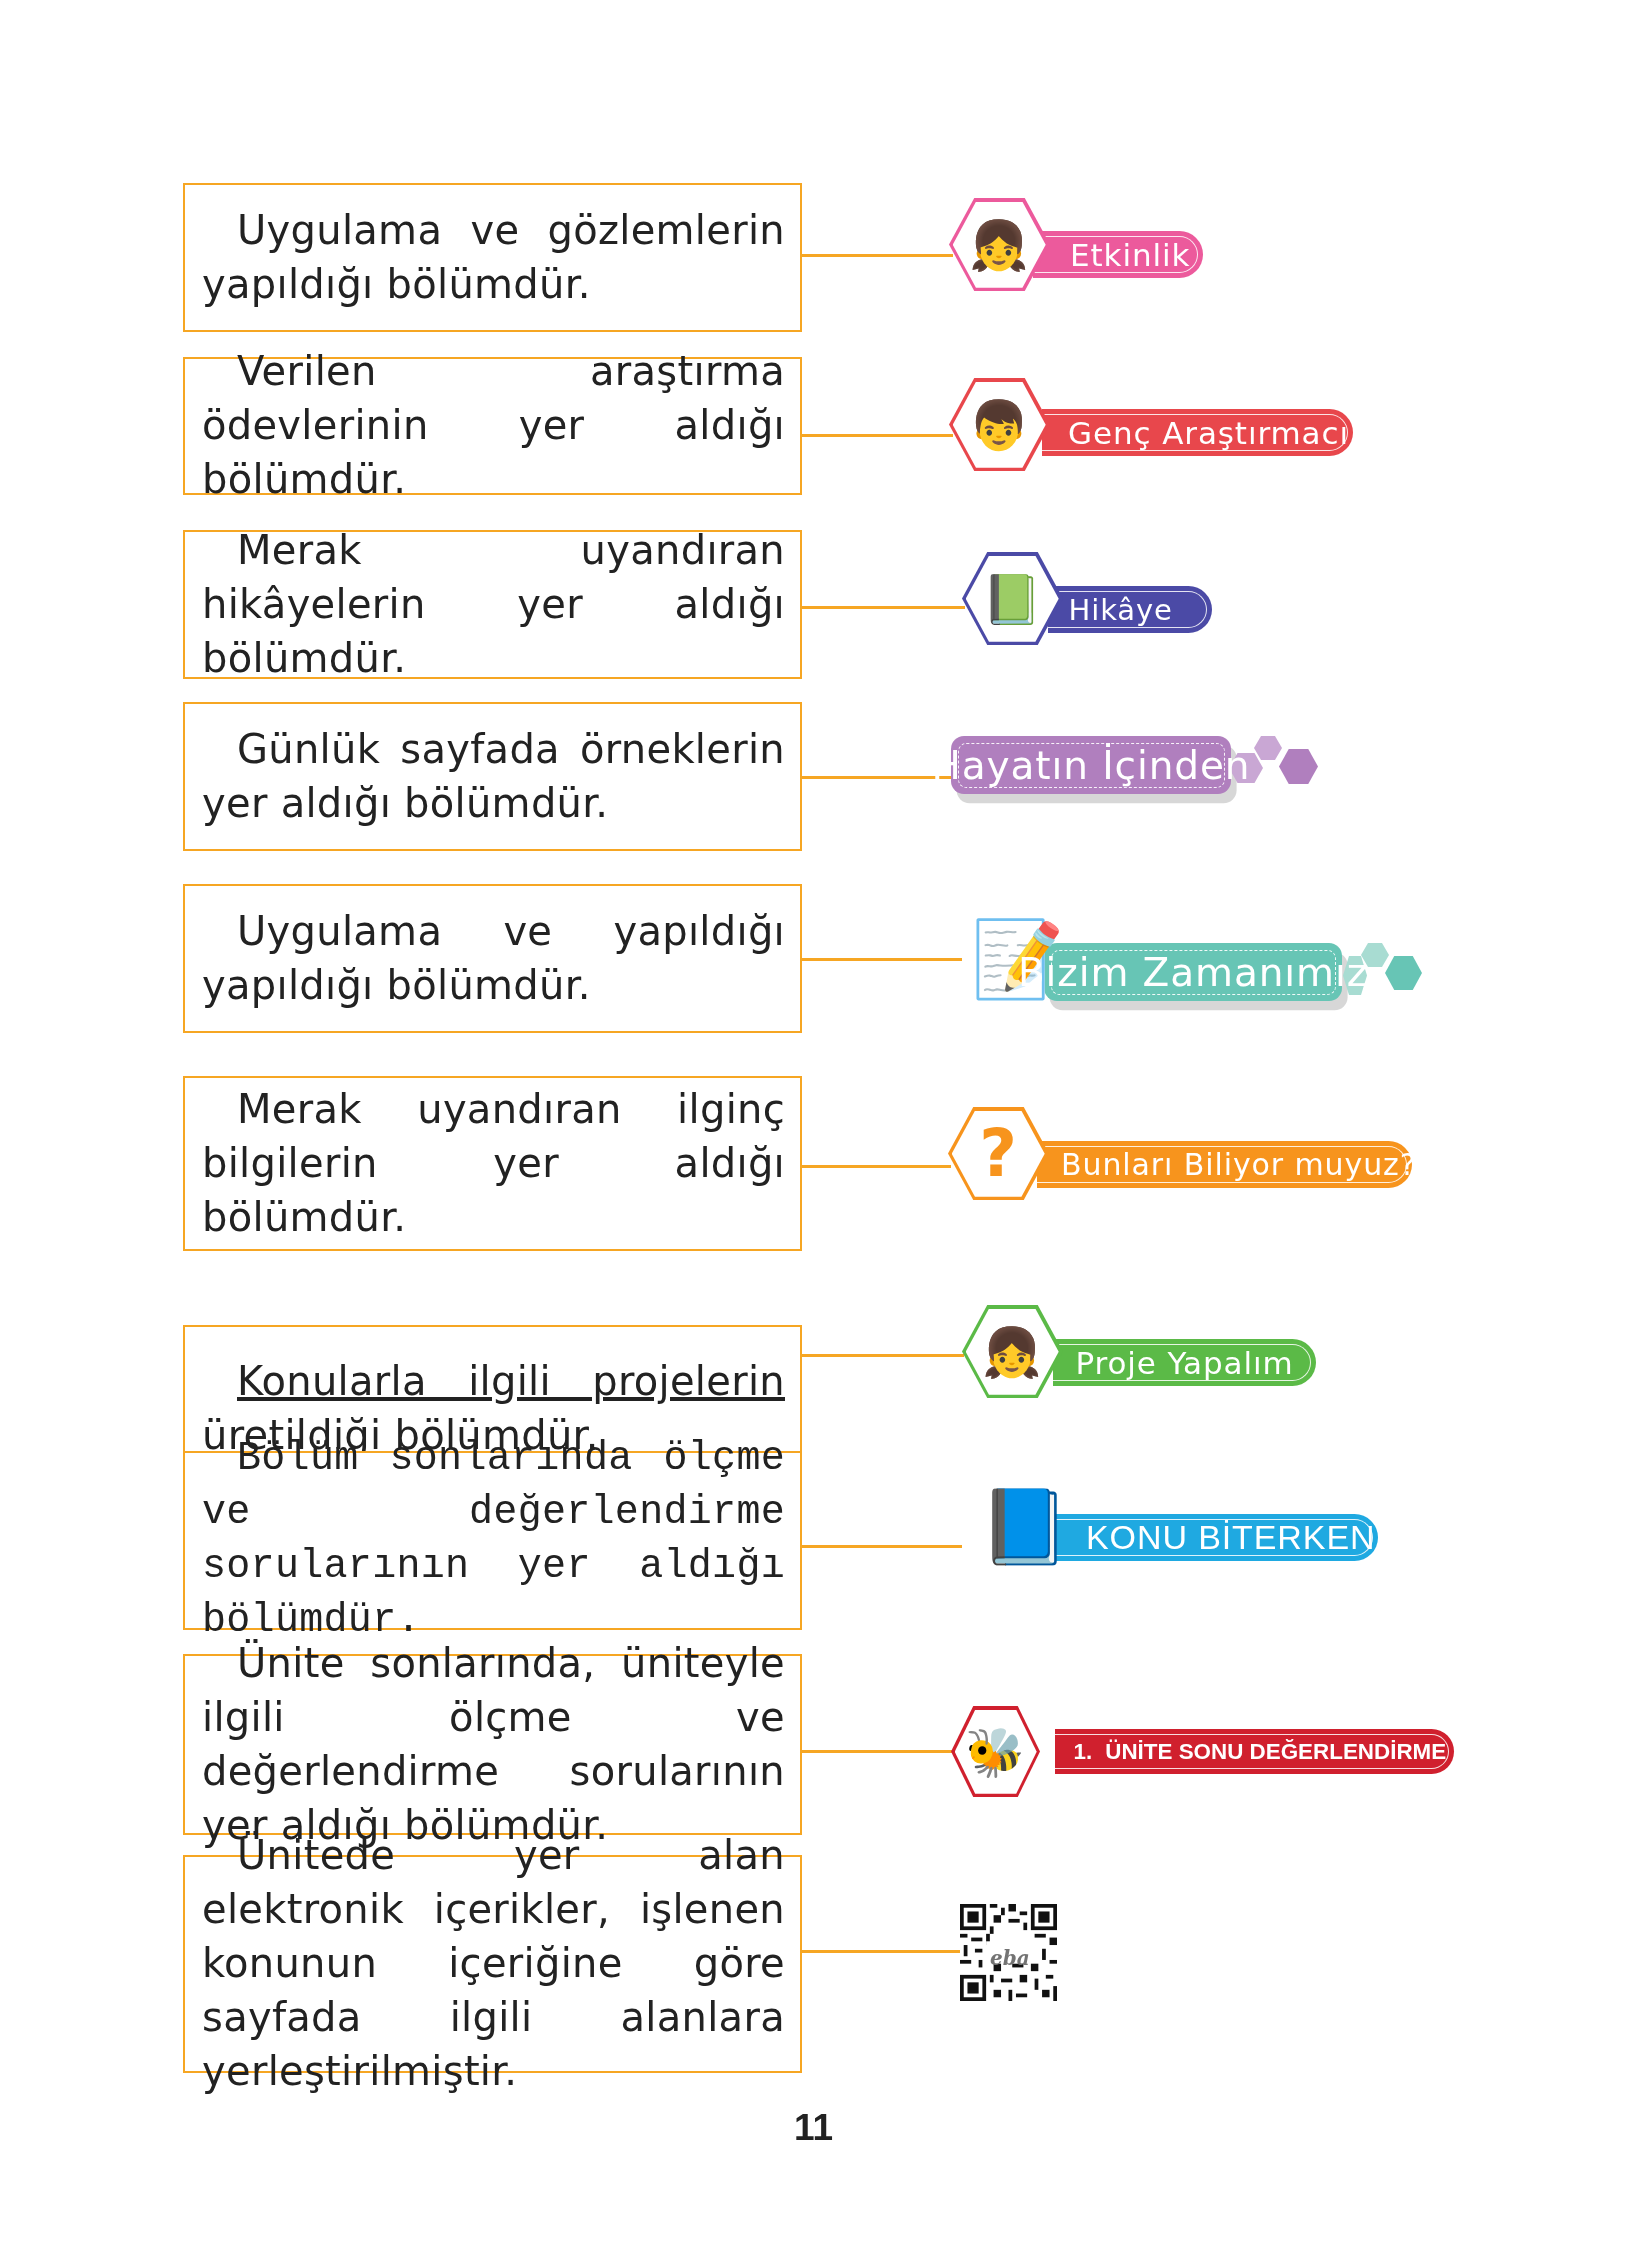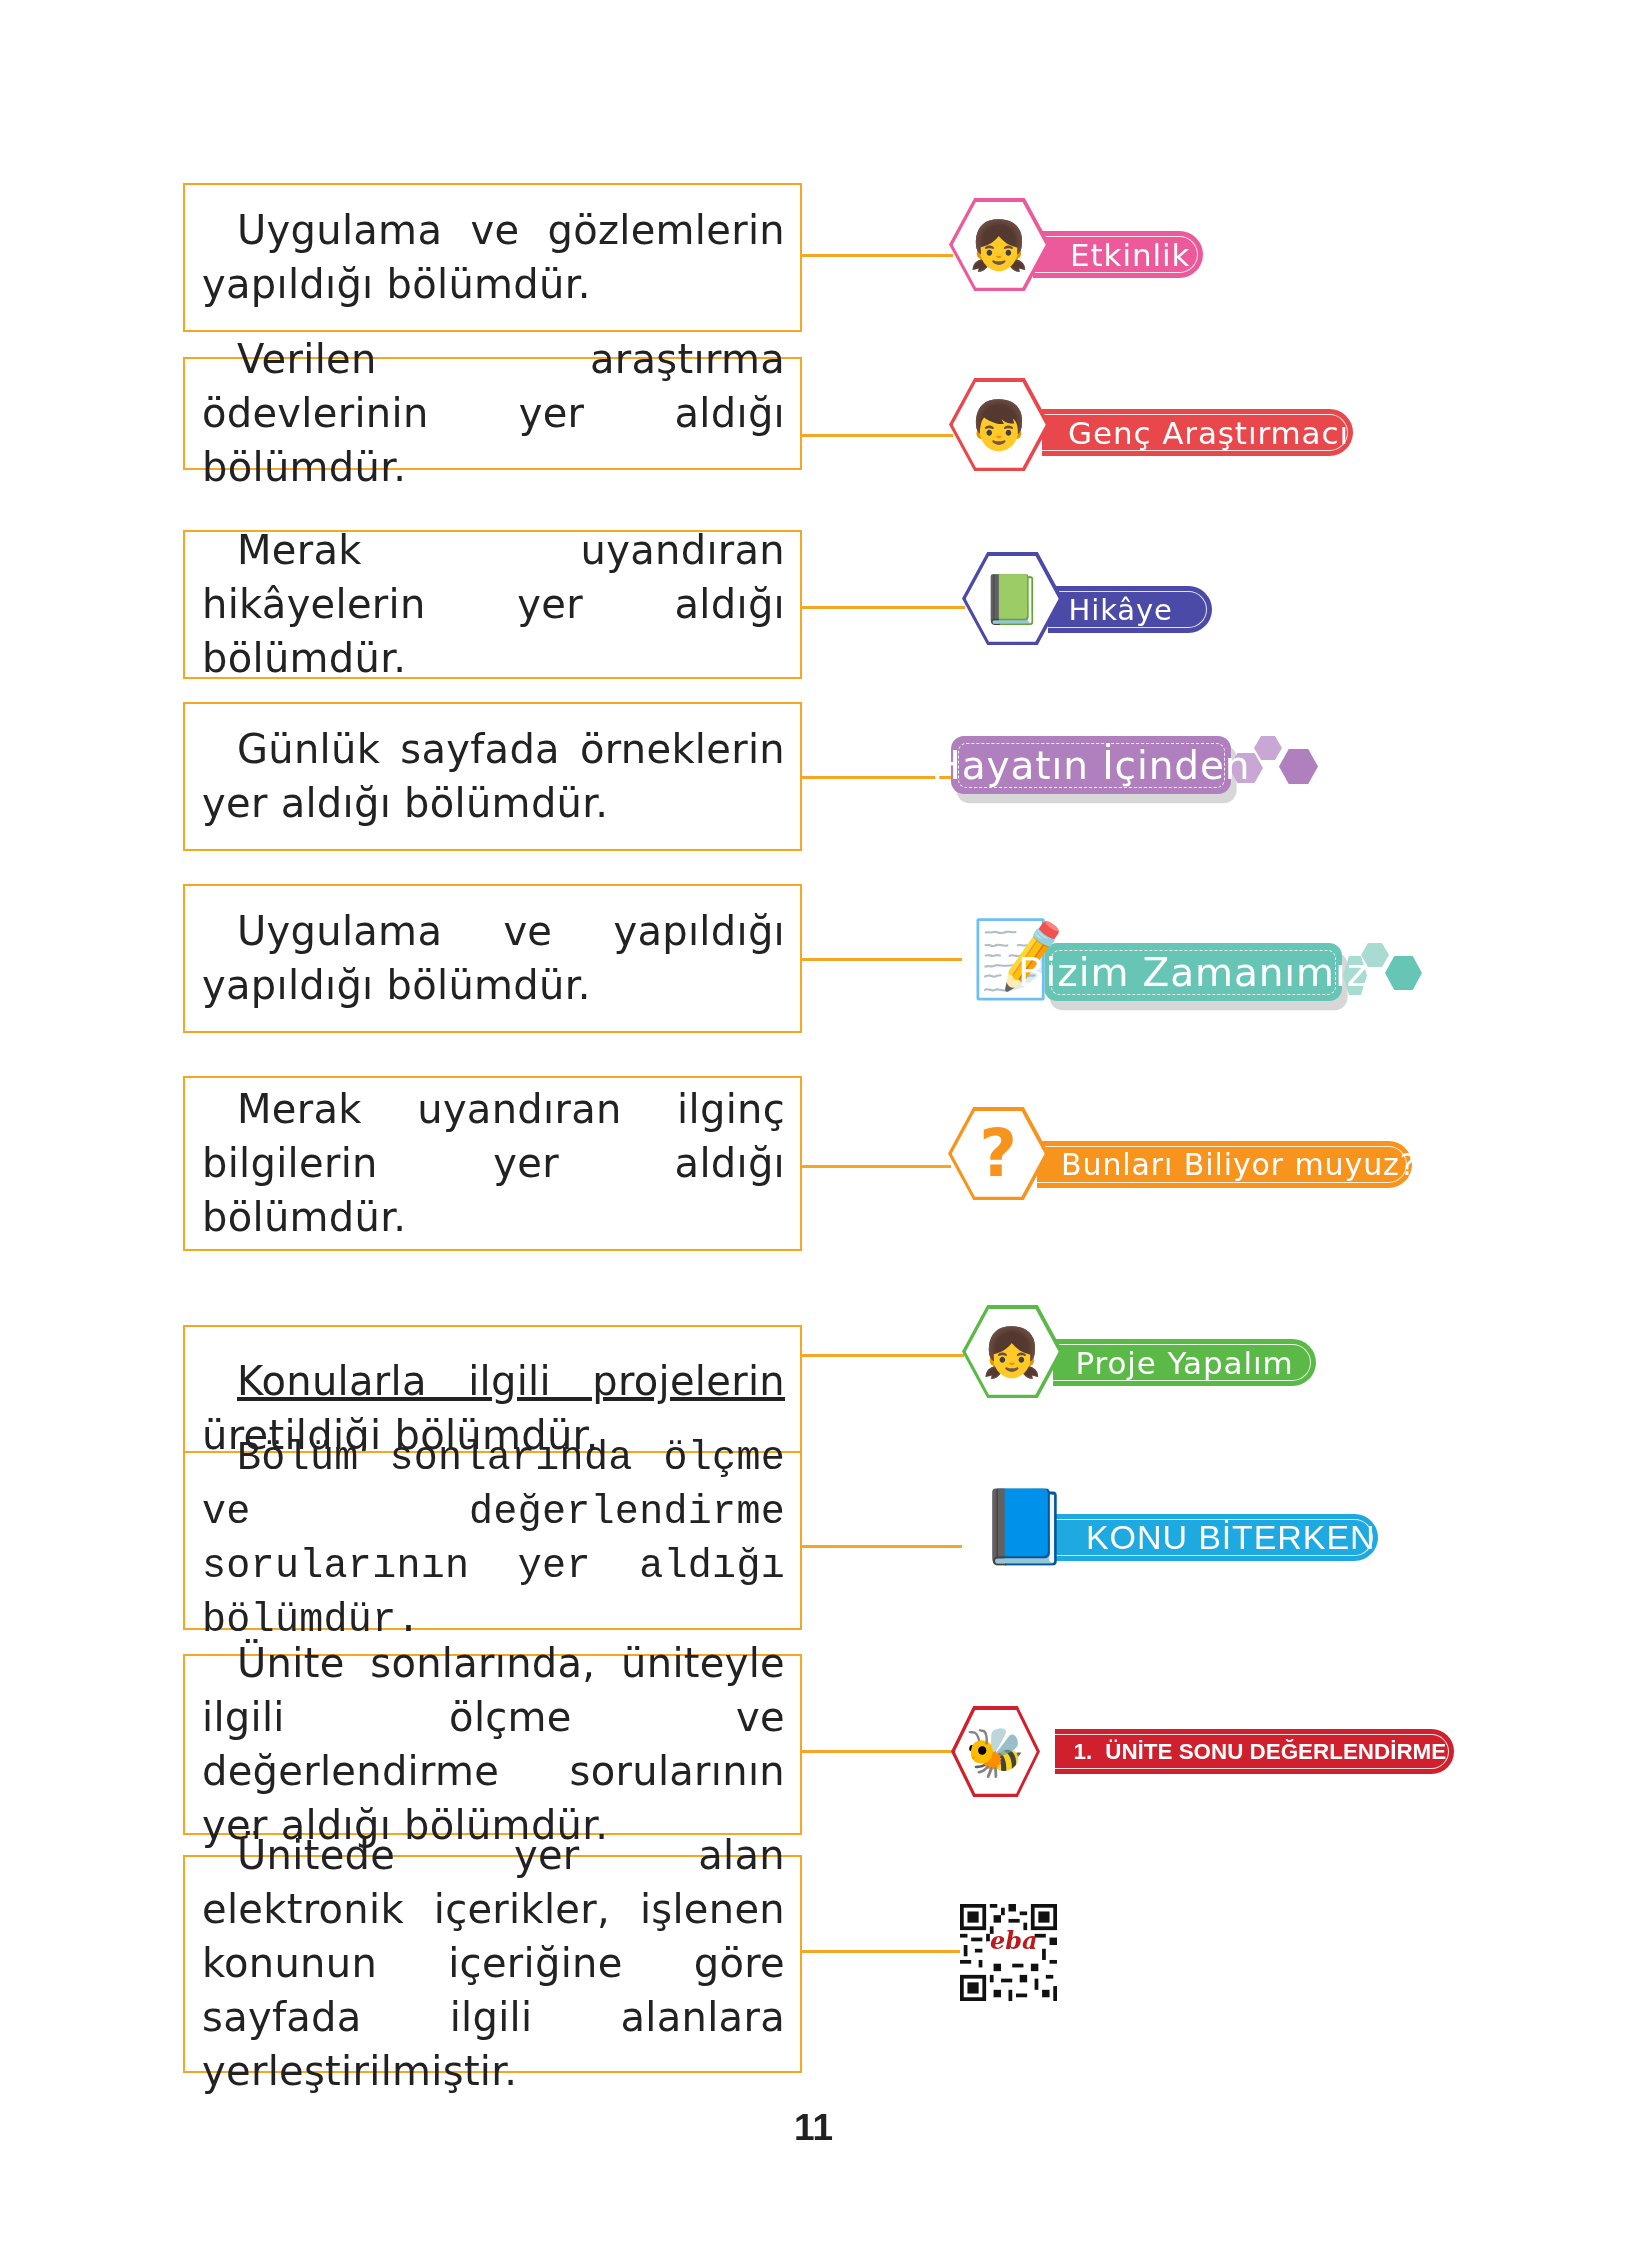--- a/index.html
+++ b/index.html
@@ -68,21 +68,21 @@
   <div class="pill" style="left:84px;top:33px;width:170px;background:#ec5a9c;">
     <span class="pill-label" style="margin-left:37px;">Etkinlik</span>
   </div>
   <div class="hex" style="background:#ec5a9c;">
     <div class="hex-inner">
         <span class="mascot">👧</span>
       </div>
   </div>
 </div>
 
-<div class="desc-box" style="top:357px;height:113px;">
+<div class="desc-box" style="top:357px;height:138px;">
   <span class="desc-text">Verilen araştırma ödevlerinin yer aldığı bölümdür.</span>
 </div>
 <div class="connector" style="left:802px;top:434px;width:151px;"></div>
 <div class="badge" style="left:949px;top:378px;">
   <div class="pill" style="left:93px;top:31px;width:311px;background:#e8474c;">
     <span class="pill-label" style="margin-left:26px;">Genç Araştırmacı</span>
   </div>
   <div class="hex" style="background:#e8474c;">
     <div class="hex-inner">
         <span class="mascot">👦</span>
@@ -233,17 +233,17 @@
         <rect x="20" y="20" width="1" height="3"></rect>
         <rect x="23" y="19" width="2" height="1"></rect>
         <rect x="9" y="23" width="2" height="2"></rect>
       <rect x="13" y="23" width="1" height="3"></rect>
         <rect x="15" y="24" width="3" height="1"></rect>
         <rect x="22" y="23" width="2" height="2"></rect>
         <rect x="25" y="22" width="1" height="4"></rect>
     </g>
     <rect x="7" y="10" width="12" height="5" fill="#fff"></rect>
   </svg>
-  <span style="position:absolute;left:30px;top:22px;font-family:'DejaVu Serif',serif;font-style:italic;font-weight:bold;font-size:24px;color:#b91c1c;">eba</span>
+  <span style="position:absolute;left:30px;top:42px;font-family:'DejaVu Serif',serif;font-style:italic;font-weight:bold;font-size:20px;color:#737373;">eba</span>
 </div>
 
 <div class="page-number">11</div>
 
 
 </body></html>

